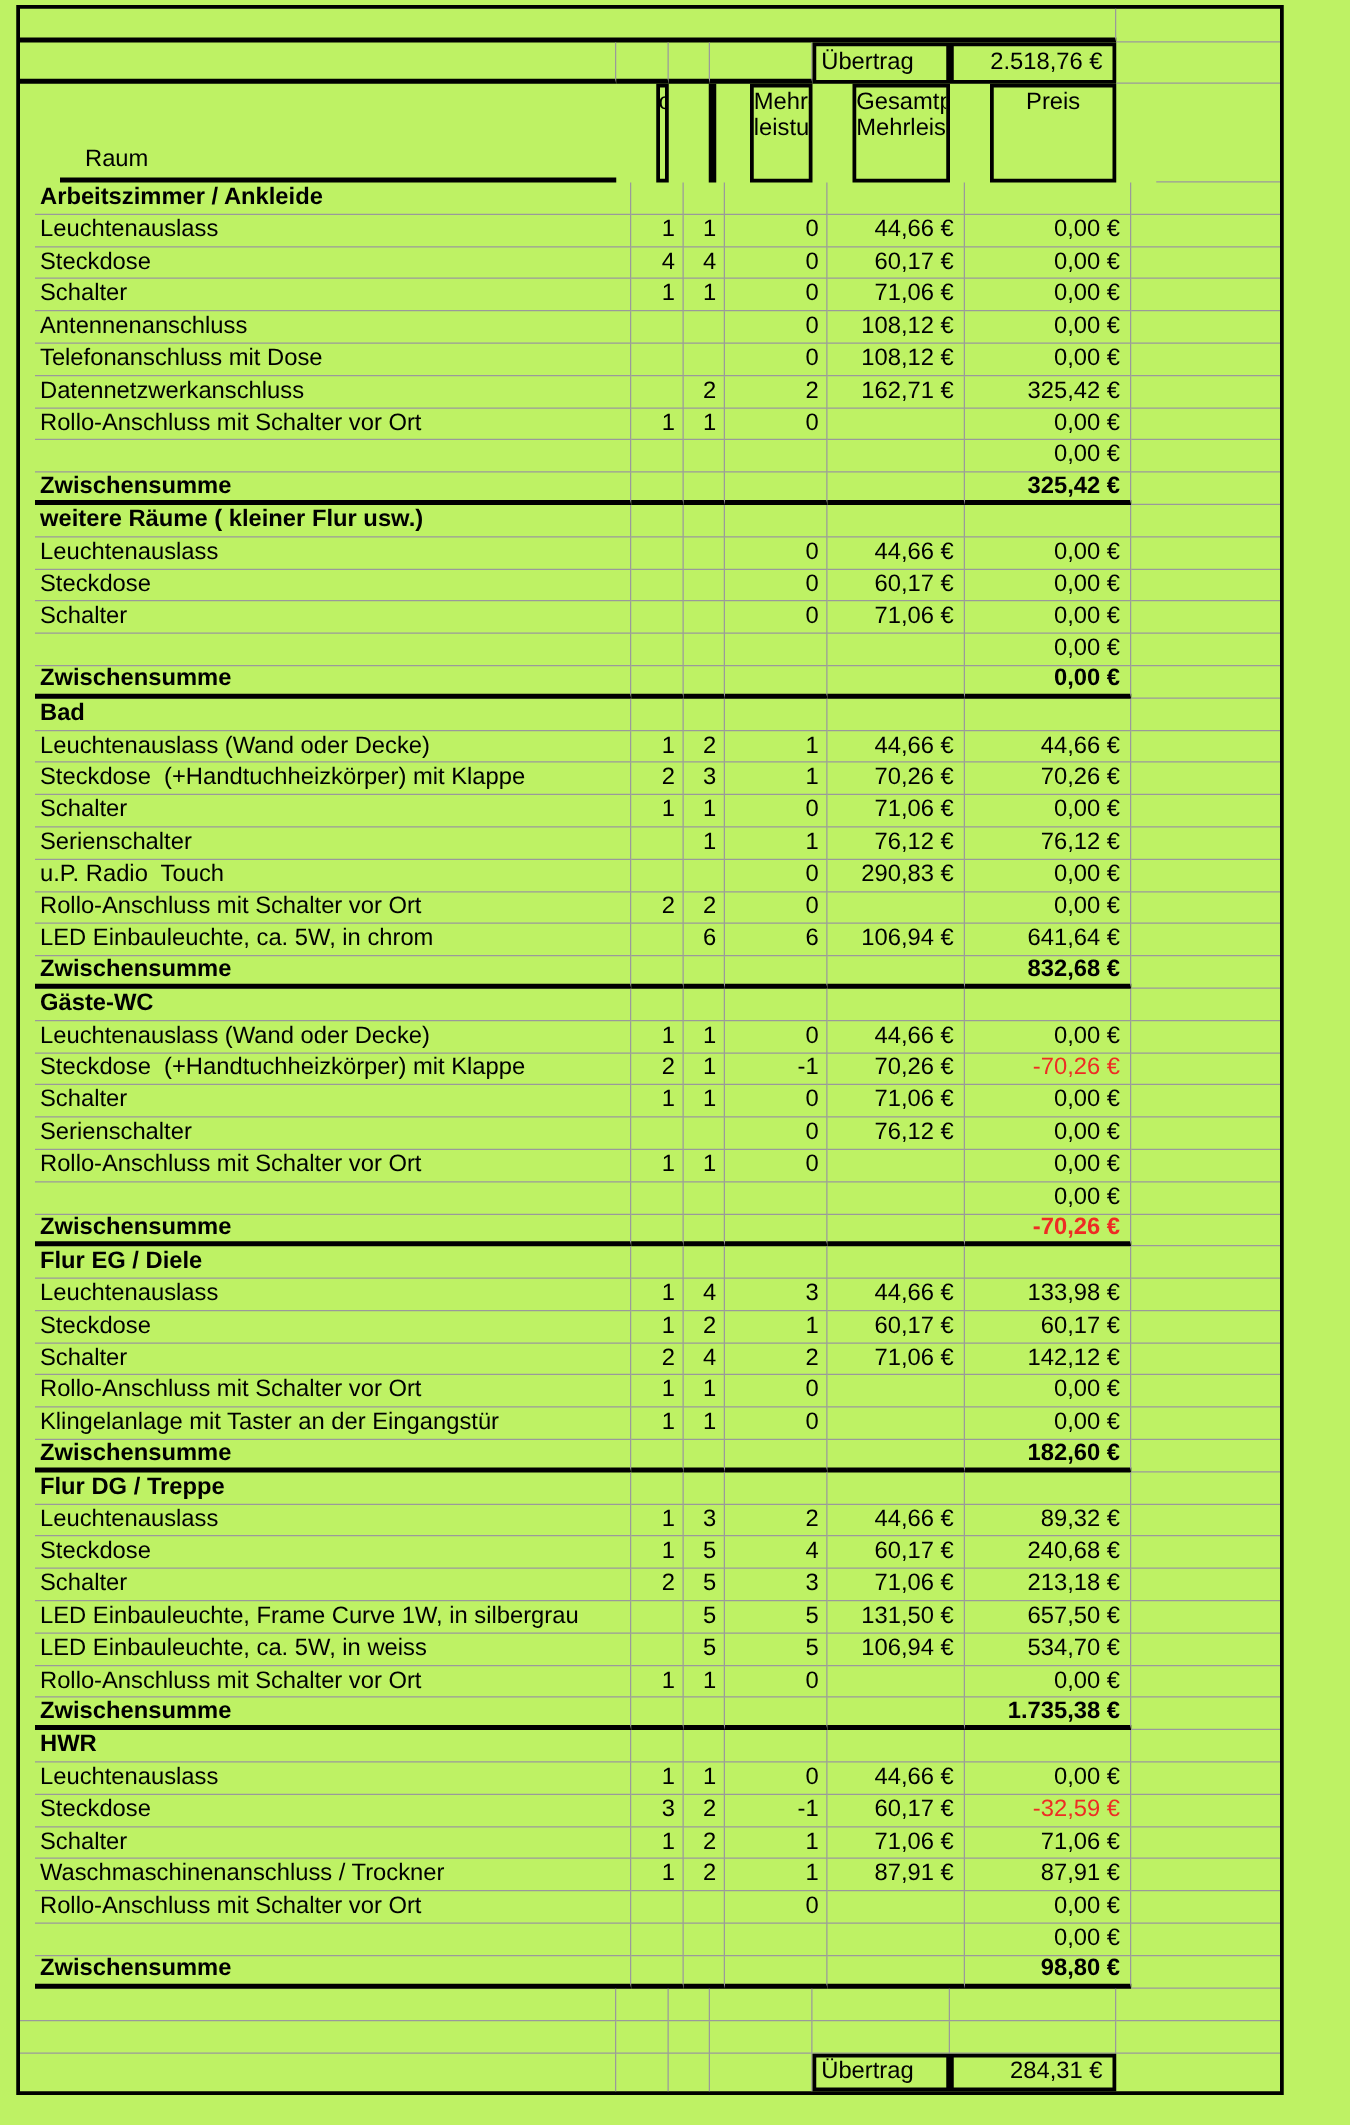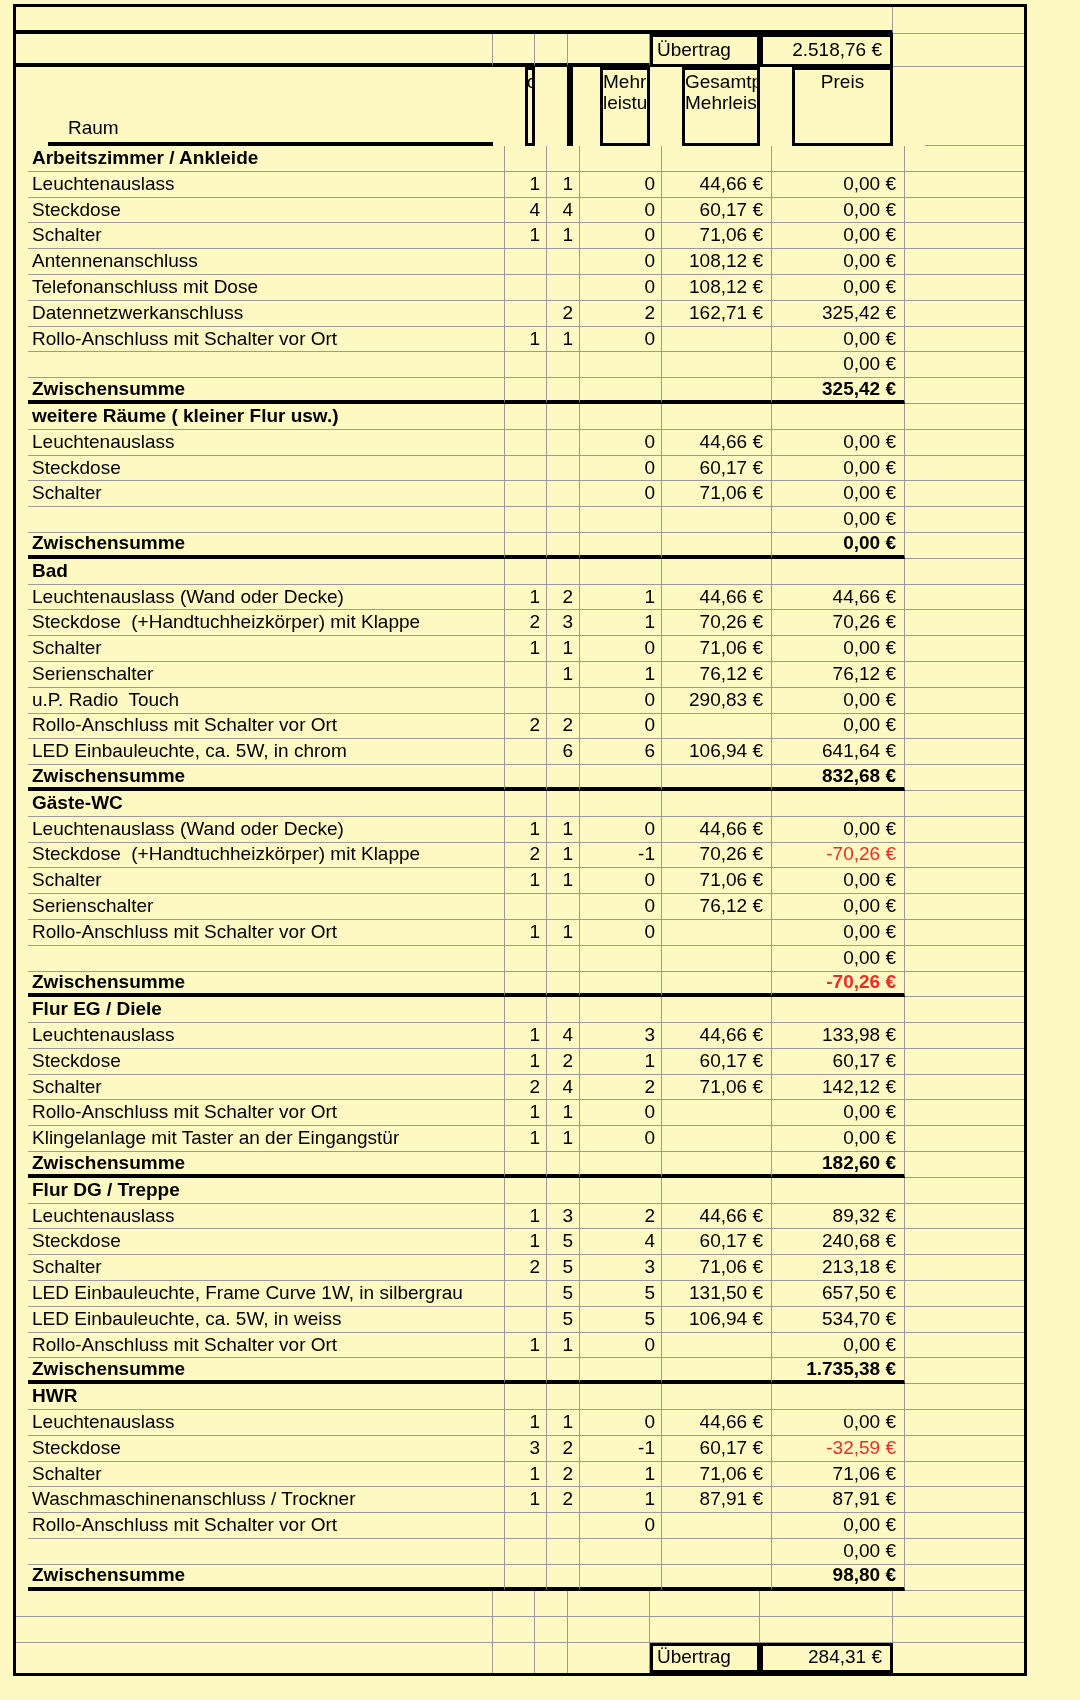--- a/index.html
+++ b/index.html
@@ -1,19 +1,19 @@
 <!DOCTYPE html>
 <html style="--neg: #ee2c24; --grid: #9a9a9a;"><head>
 <meta charset="utf-8">
 <style>
   html,body{margin:0;padding:0;background:#fff;}
   .page{
     position:relative;
     width:1080px;height:1700px;
-    background:#fef9c3;
+    background:#bef264;
     font-family:"Liberation Sans","DejaVu Sans",sans-serif;
     color:#000;
   }
   .sheet{
     position:absolute;
     left:13px;top:4px;
     width:1014px;height:1672px;
     box-sizing:border-box;
     border:3px solid #000;
     display:flex;flex-direction:column;

